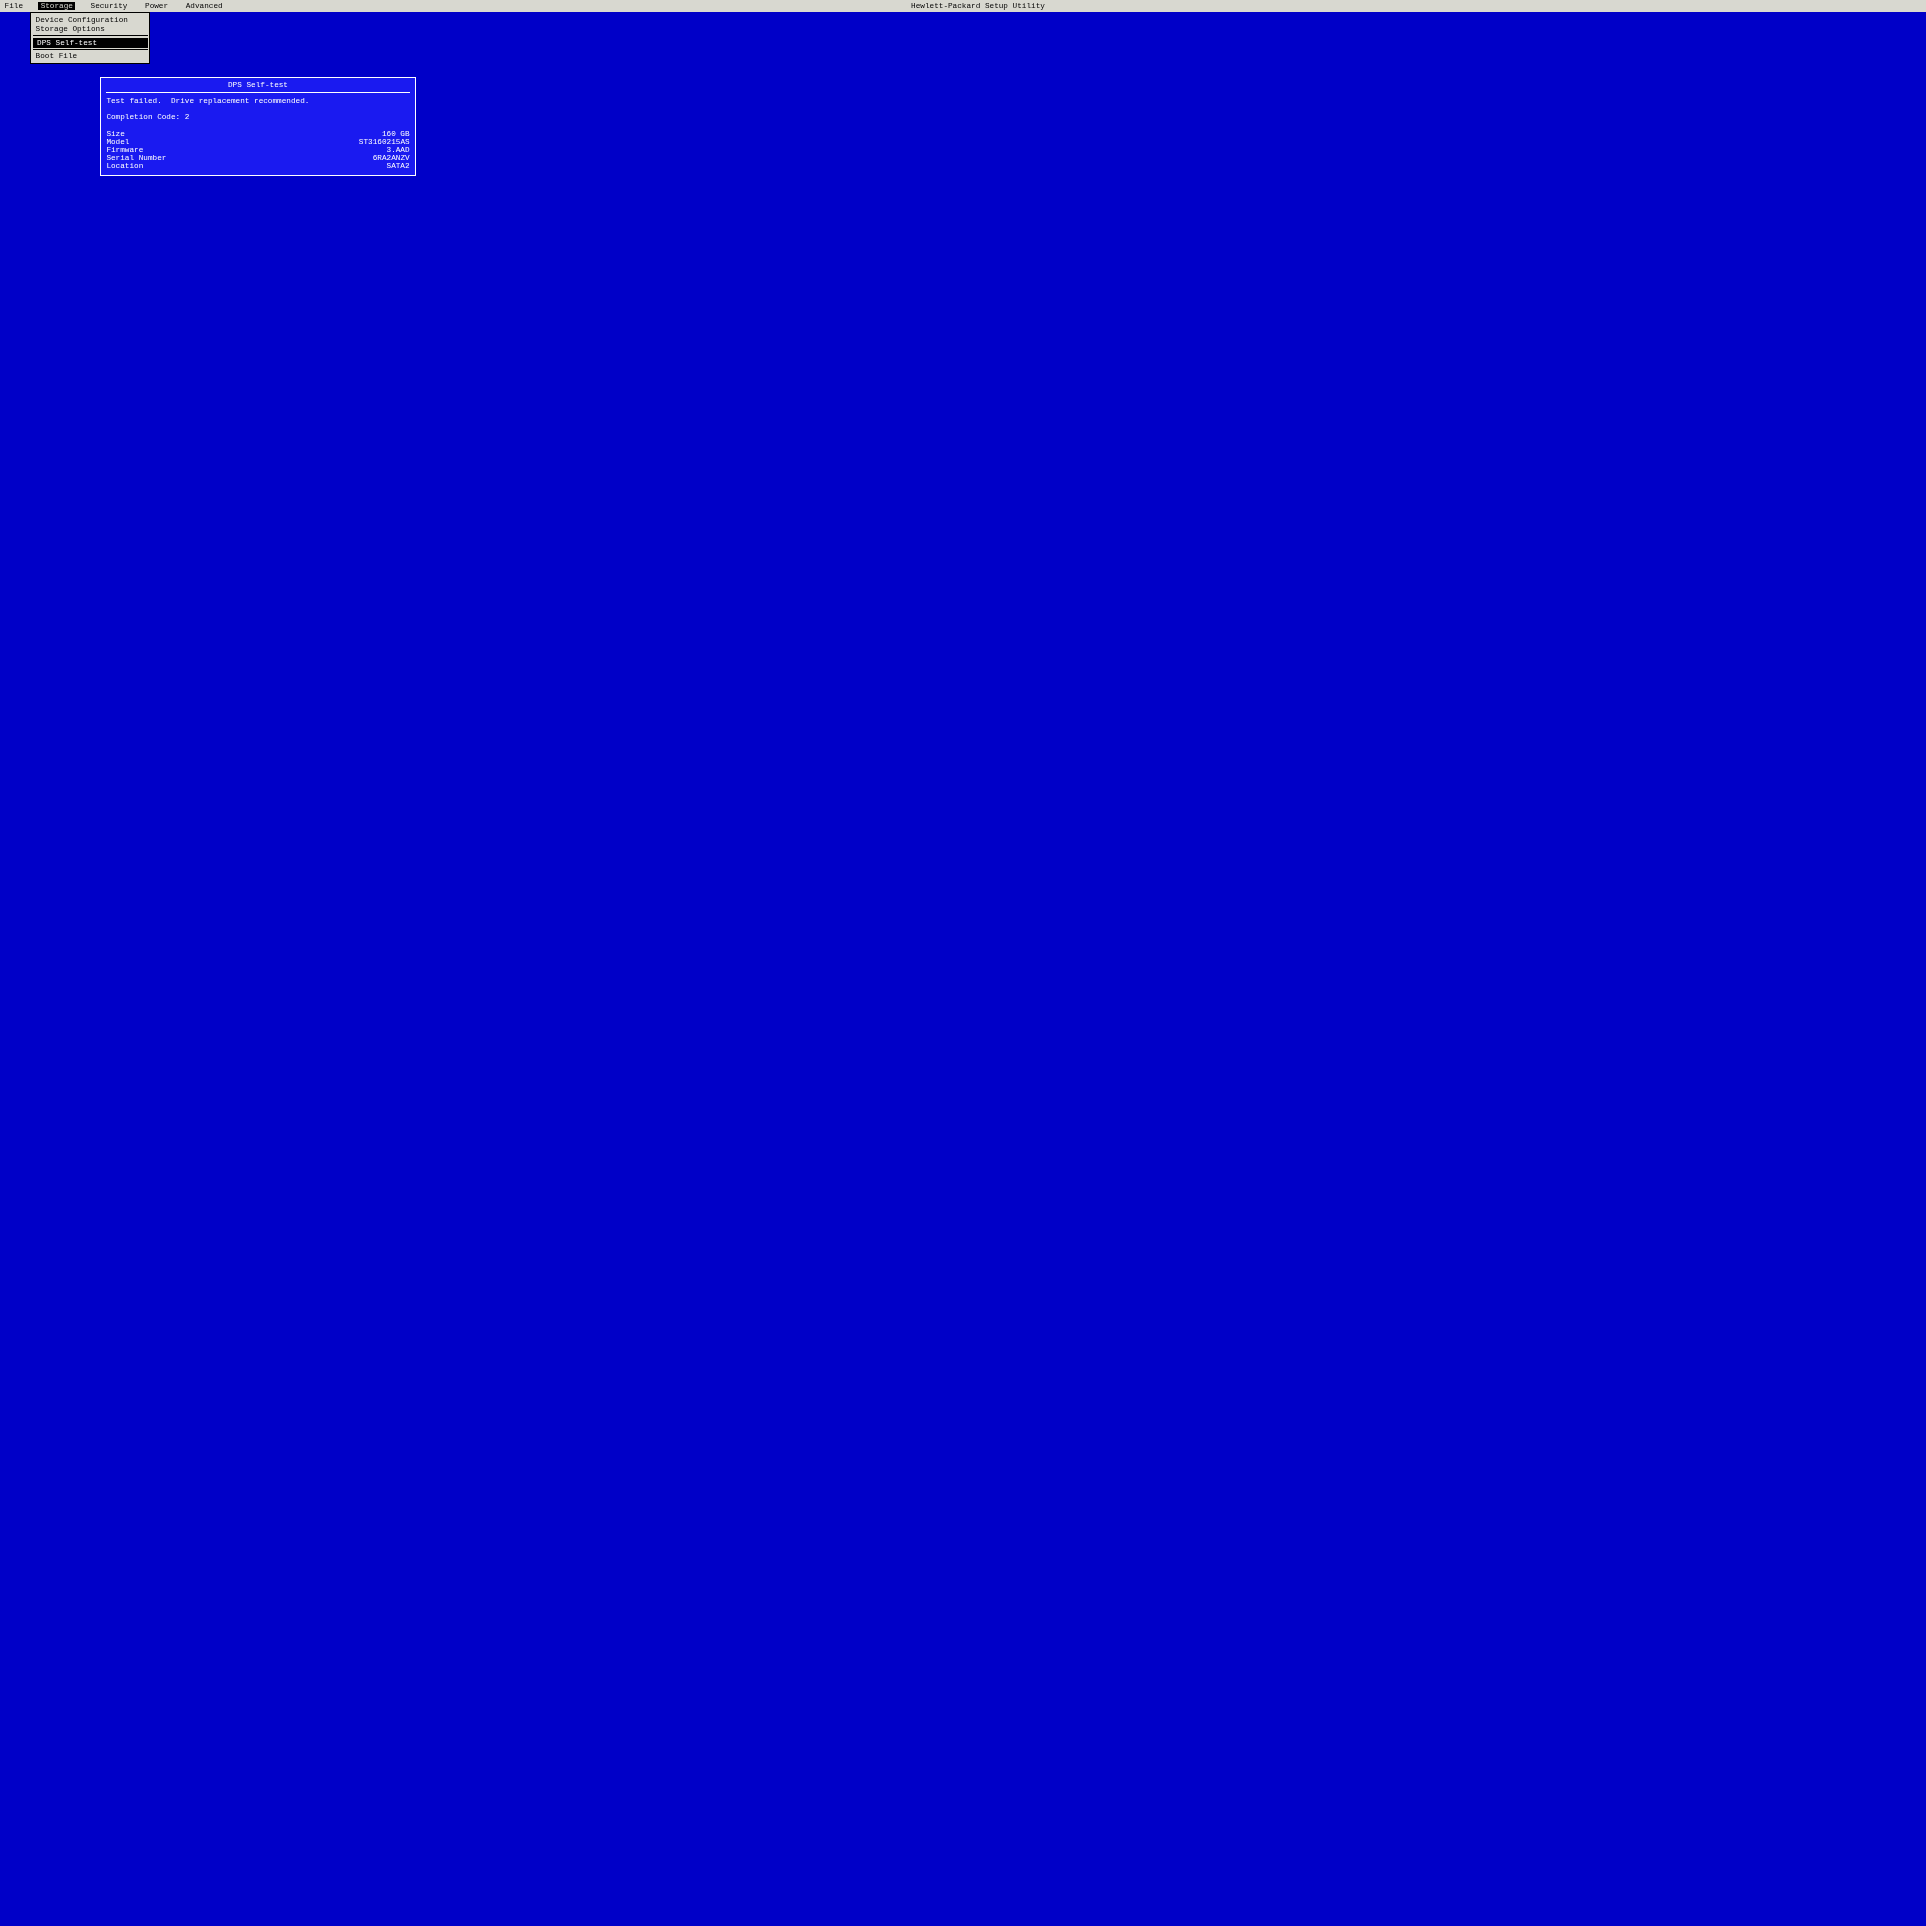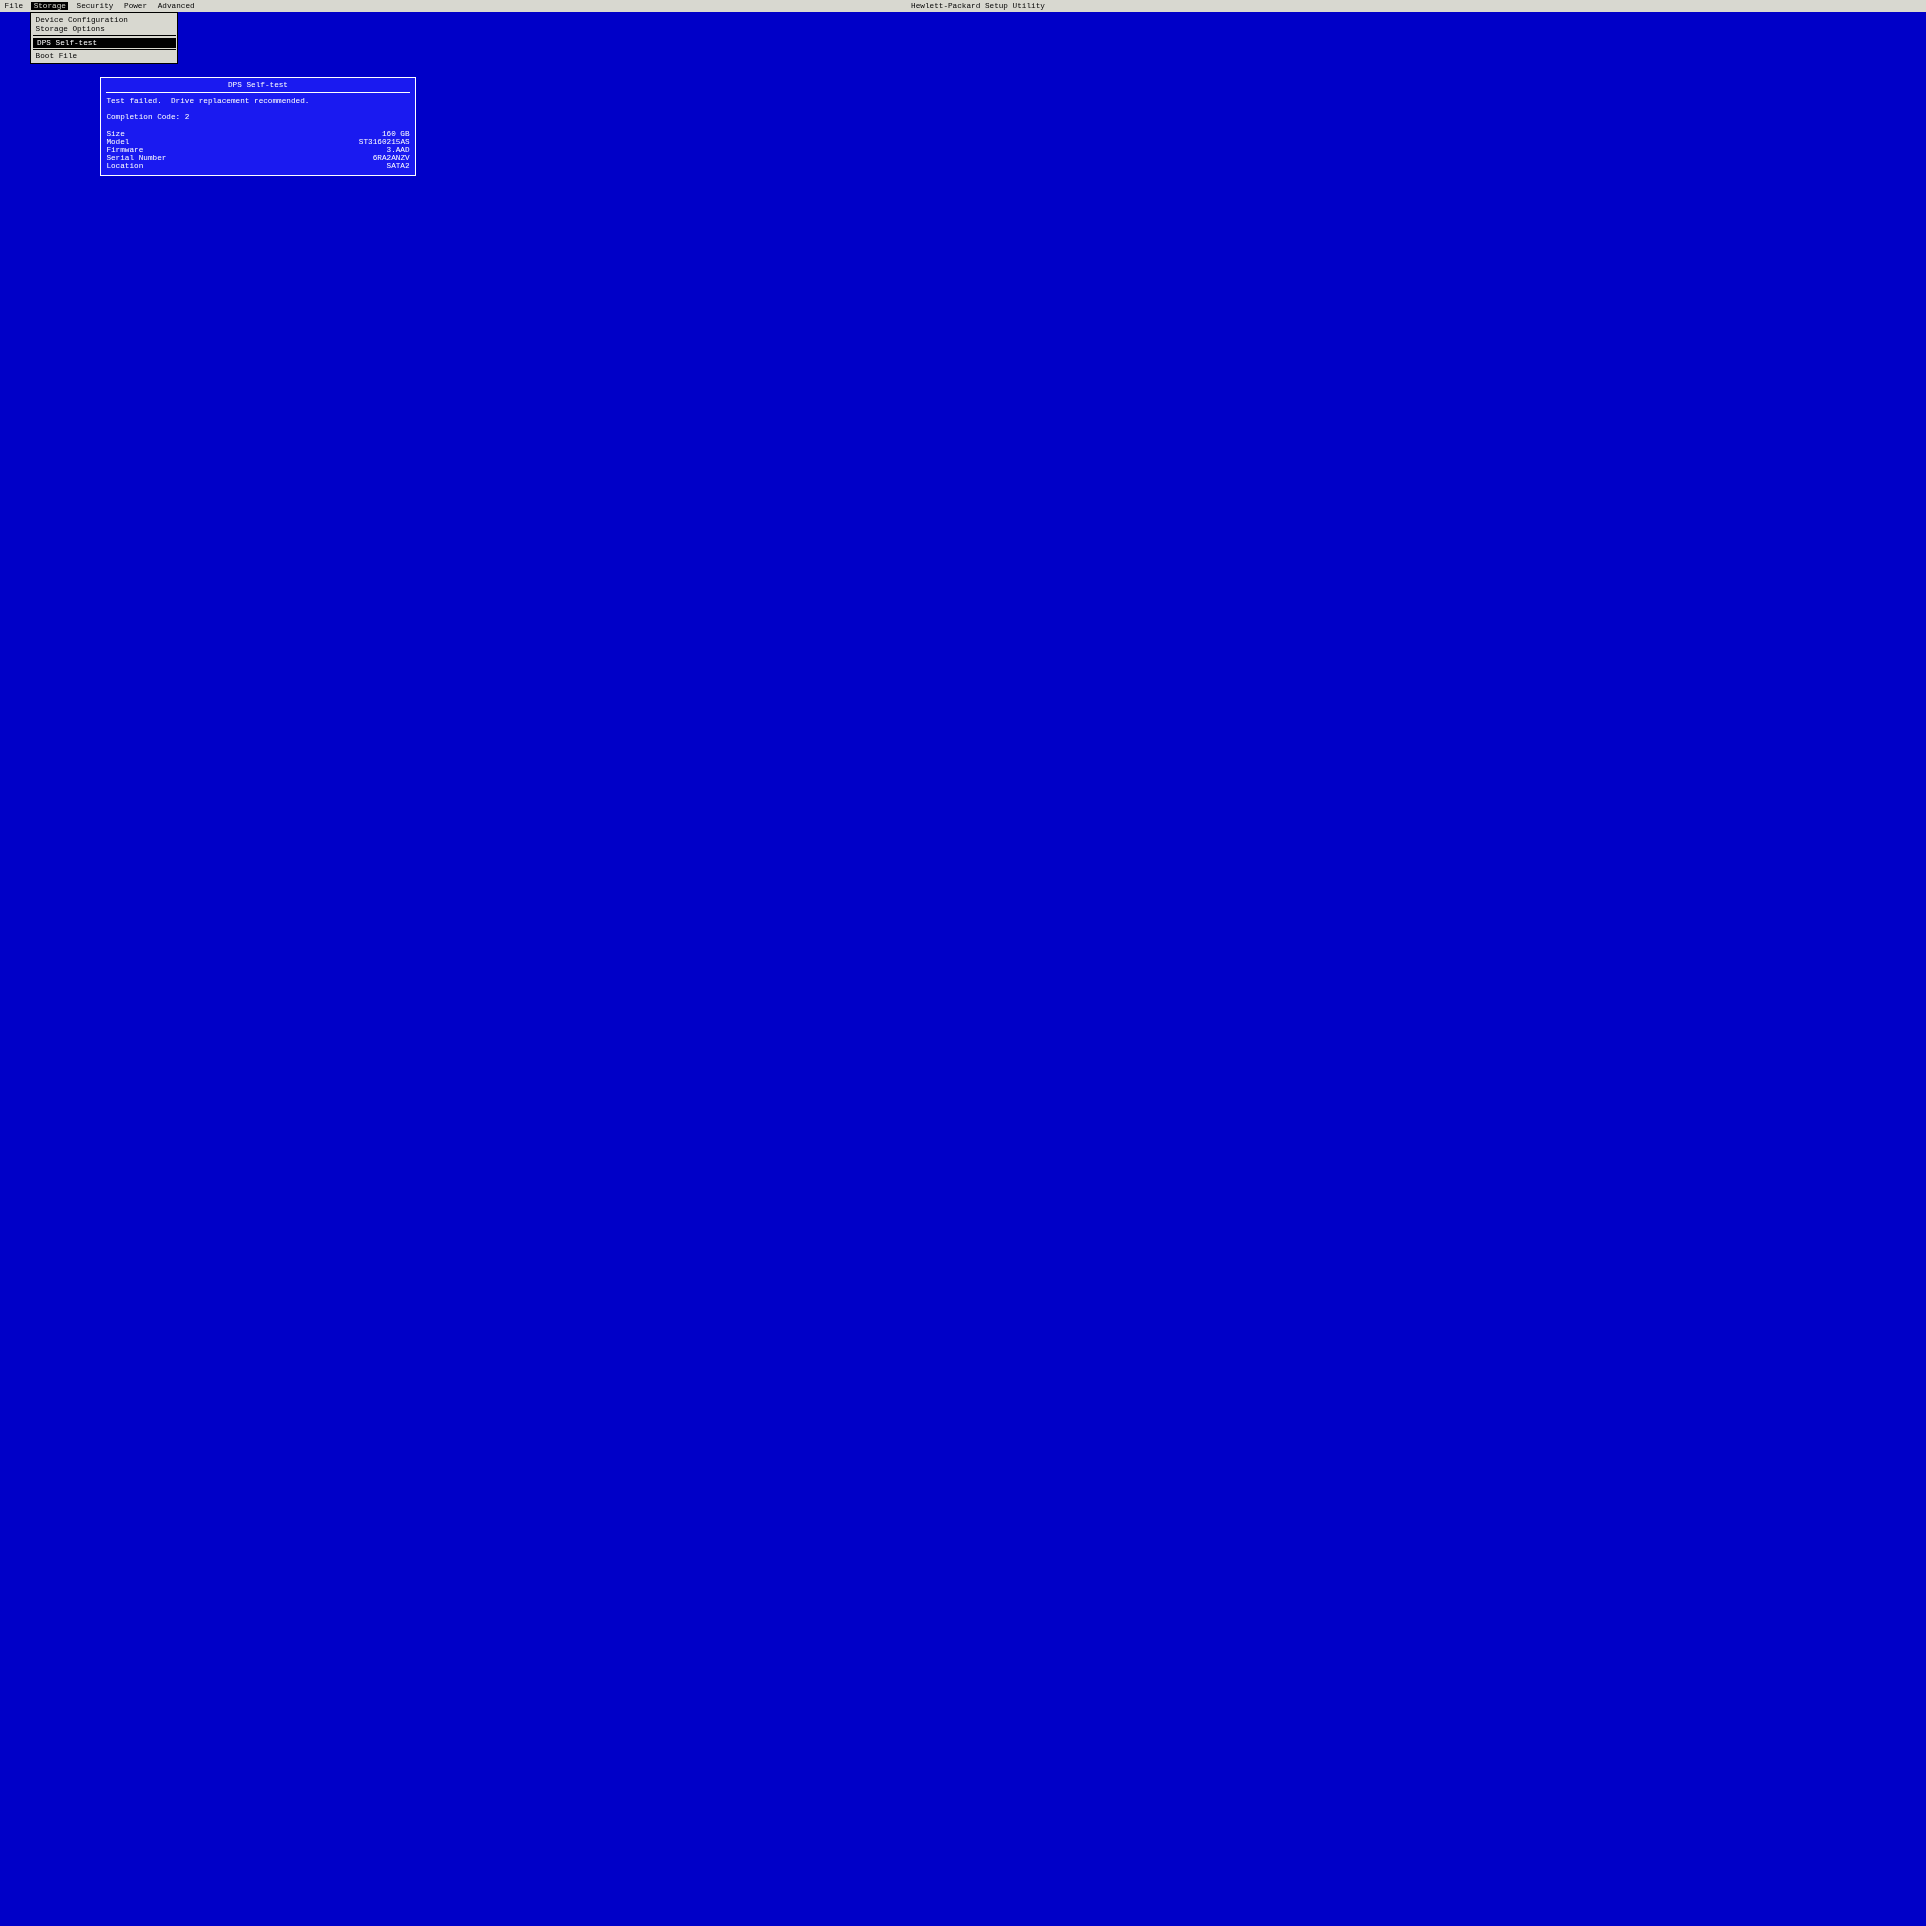--- a/index.html
+++ b/index.html
@@ -30,40 +30,40 @@
   }
   .menubar .title {
     position: absolute;
     left: 0; right: 0;
     text-align: center;
     pointer-events: none;
     padding-left: 30px;
   }
   .menubar .menu-items {
     display: flex;
-    gap: 6px;
+    gap: 13px;
     z-index: 2;
   }
   .menu-item {
     padding: 0 2.3px;
     cursor: pointer;
   }
   .menu-item.active {
     background: #000;
     color: #d8d8d0;
   }
   .main {
     flex: 1;
     position: relative;
   }
   .dropdown {
     position: absolute;
     top: 0;
     left: 30px;
-    width: 148px;
+    width: 120px;
     background: #d8d8d0;
     color: #000;
     border: 1.2px solid #000;
     padding: 1.5px 0;
     z-index: 5;
   }
   .dropdown-item {
     padding: 0.8px 4.6px;
     cursor: pointer;
     white-space: nowrap;

